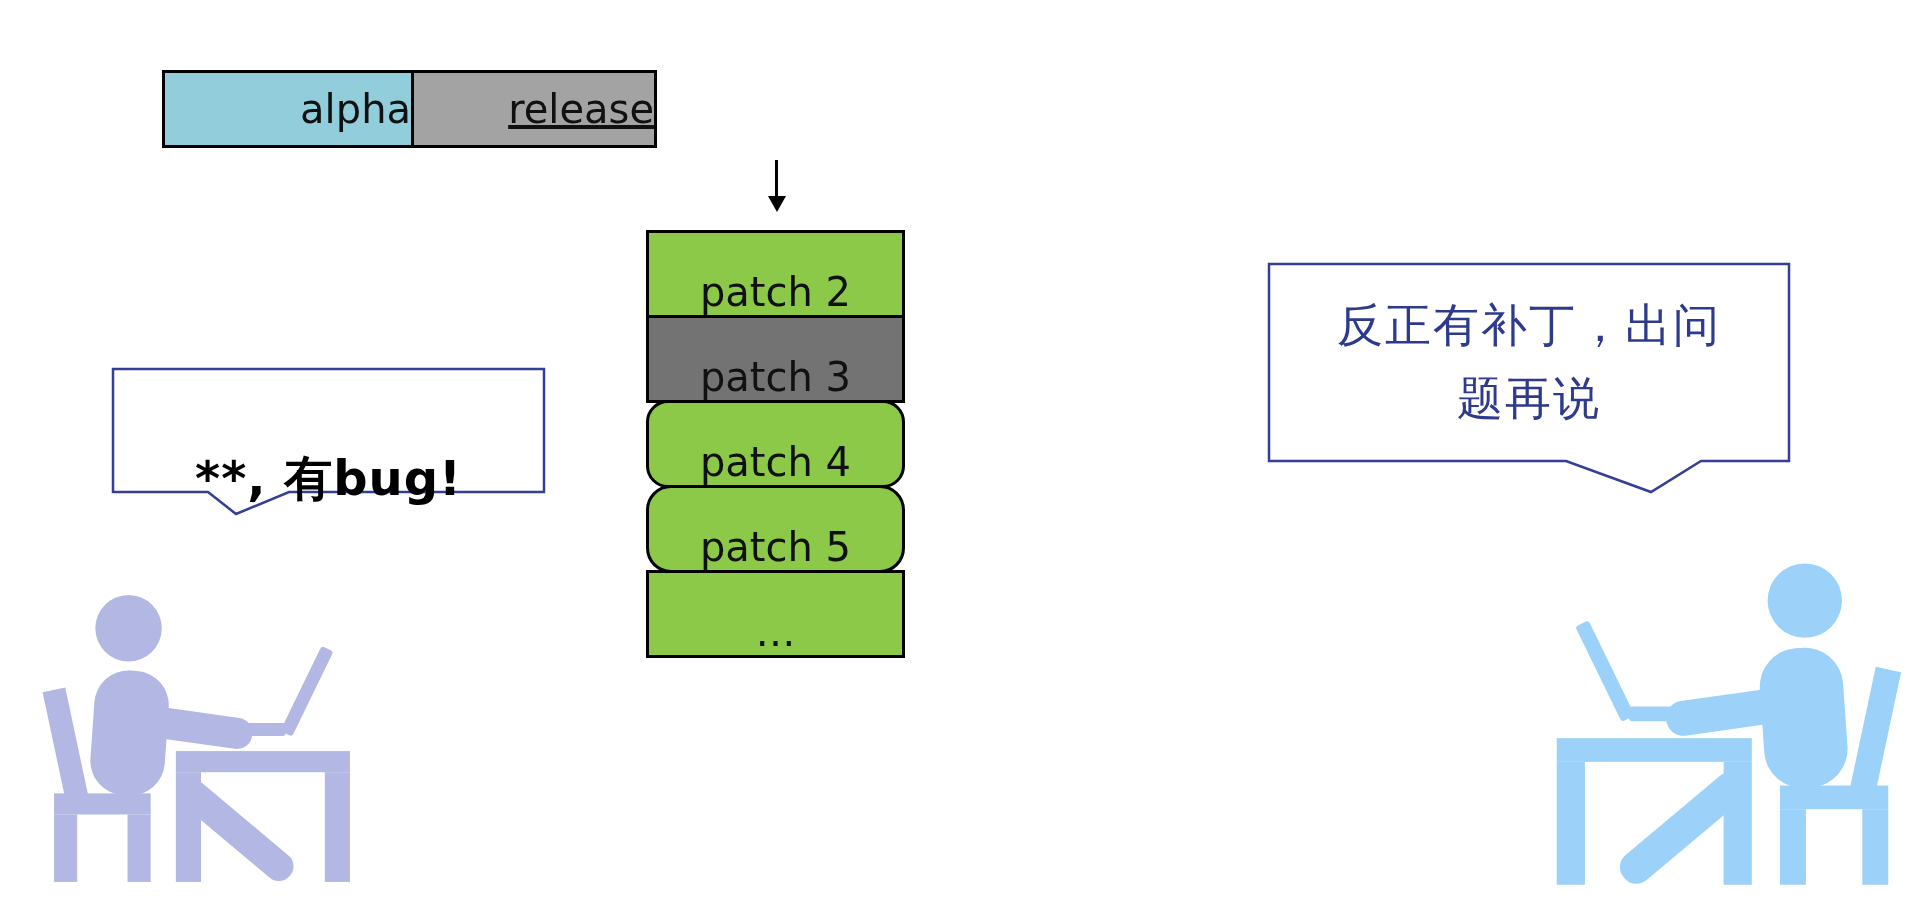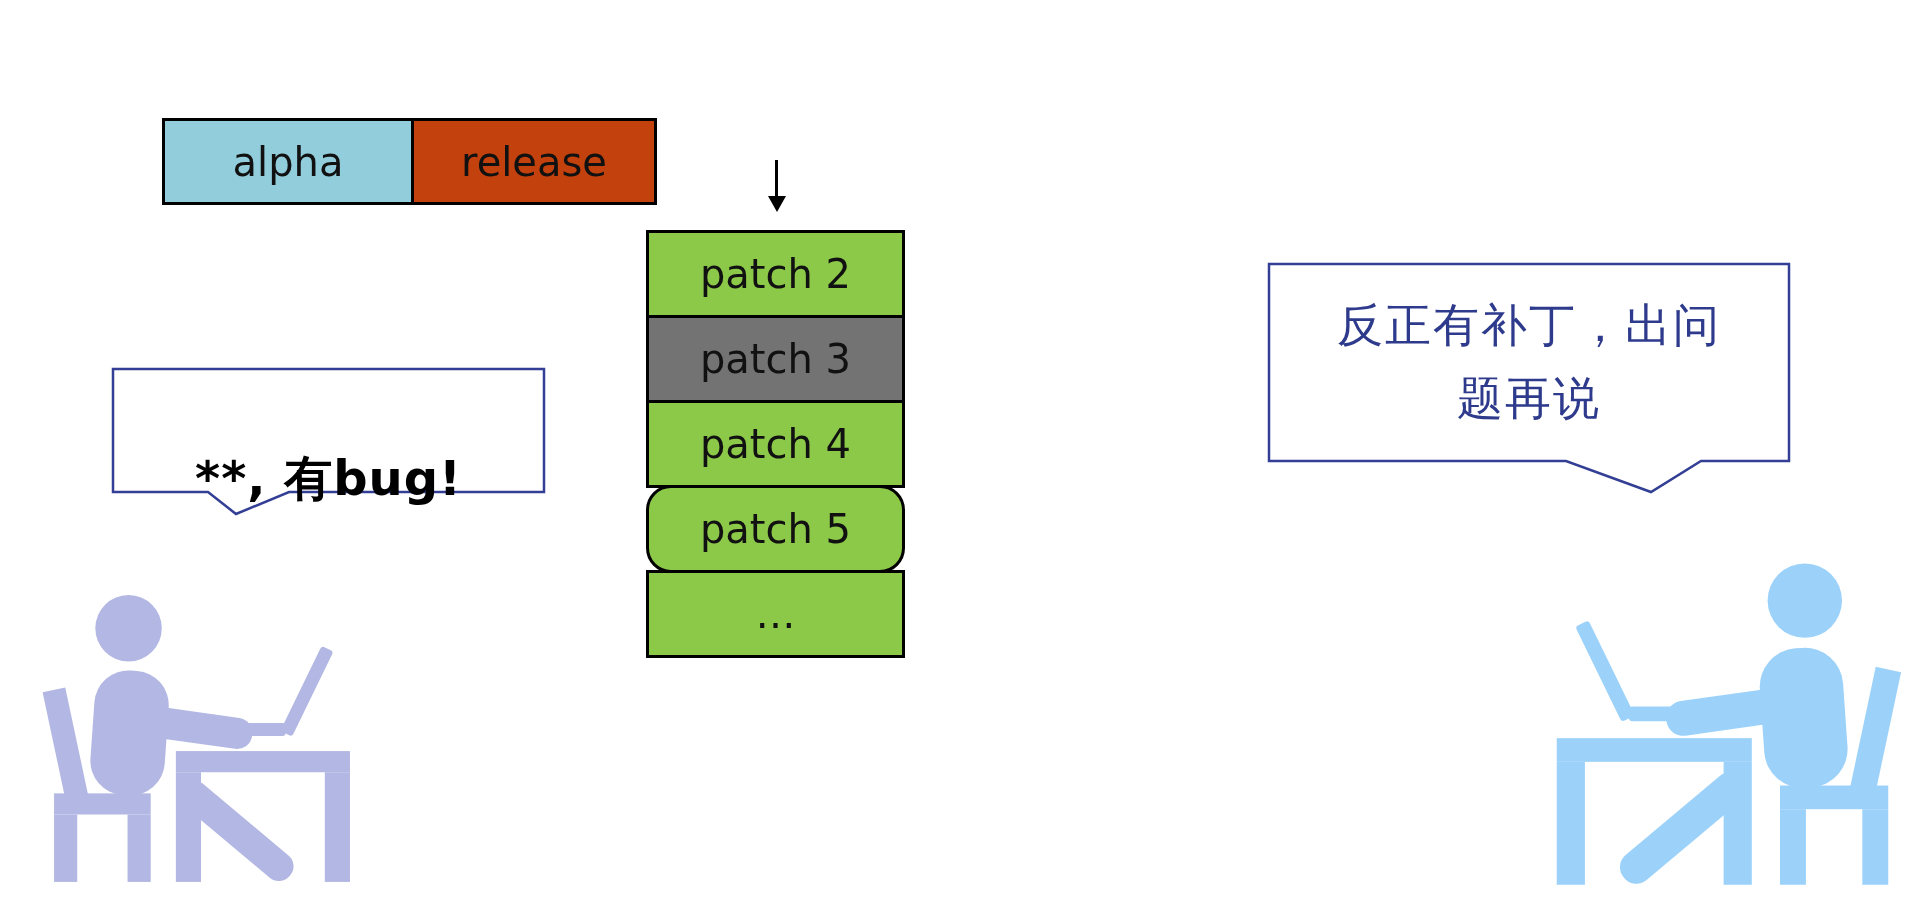--- a/index.html
+++ b/index.html
@@ -4,42 +4,42 @@
 <style>
   html,body{margin:0;padding:0;background:#ffffff;}
   .canvas{
     position:relative;width:1920px;height:909px;background:#ffffff;overflow:hidden;
     font-family:"DejaVu Sans","Liberation Sans",sans-serif;
   }
 
   
   .version-bar{position:absolute;left:162px;top:70px;display:flex;}
   .bar-cell{
-    box-sizing:border-box;height:87px;border:3px solid #000;
-    display:flex;align-items:center;justify-content:center;
-    font-size:40px;color:#111;margin-top:48px;
+    box-sizing:border-box;height:78px;border:3px solid #000;
+    display:flex;align-items:center;justify-content:flex-end;
+    font-size:40px;color:#111;
   }
   .bar-cell + .bar-cell{margin-left:-3px;}
   .bar-cell:nth-child(1){width:252px;}
   .bar-cell:nth-child(2){width:246px;}
   .bar-cell:nth-child(3){width:245px;}
 
   
   .down-arrow{position:absolute;}
   .down-arrow .shaft{position:absolute;left:775px;top:160px;width:3px;height:38px;background:#000;}
   .down-arrow .head{
     position:absolute;left:768px;top:196px;width:0;height:0;
     border-left:9px solid transparent;border-right:9px solid transparent;border-top:16px solid #000;
   }
 
   
   .patch-stack{position:absolute;left:646px;top:230px;width:259px;}
   .stack-cell{
     box-sizing:border-box;width:259px;height:88px;border:3px solid #000;
-    display:flex;align-items:center;justify-content:center;
+    display:flex;align-items:flex-end;justify-content:center;
     font-size:40px;color:#111;
   }
   .stack-cell + .stack-cell{margin-top:-3px;}
 
   
   .bubble-svg{position:absolute;overflow:visible;}
   .bubble-svg path{fill:#ffffff;stroke:#333F94;stroke-width:2.5;}
   .left-bubble-text{
     position:absolute;left:113px;top:369px;width:431px;height:123px;
     display:flex;align-items:center;justify-content:center;
@@ -78,38 +78,38 @@
         <rect x="12" y="221" width="23" height="67"></rect>
         <rect x="85" y="221" width="23" height="67"></rect>
       </g>
     </defs>
   </svg>
 
   <div class="version-bar">
       <div class="bar-cell" style="background: rgb(146, 205, 220); border-color: rgb(0, 0, 0);">
         <span>alpha</span>
       </div>
-      <div class="bar-cell" style="background: #c2410c; border-color: rgb(0, 0, 0);">
+      <div class="bar-cell" style="background: #a3a3a3; border-color: rgb(0, 0, 0); text-decoration: underline;">
         <span>release</span>
       </div>
     </div>
 
   <div class="down-arrow">
     <div class="shaft" style="background: rgb(0, 0, 0);"></div>
     <div class="head" style="border-top-color: rgb(0, 0, 0);"></div>
   </div>
 
   <div class="patch-stack">
       <div class="stack-cell" style="background: rgb(141, 201, 73); border-color: rgb(0, 0, 0);">
         <span>patch 2</span>
       </div>
       <div class="stack-cell" style="background: #737373; border-color: rgb(0, 0, 0);">
         <span>patch 3</span>
       </div>
-      <div class="stack-cell" style="background: rgb(141, 201, 73); border-color: rgb(0, 0, 0);">
+      <div class="stack-cell" style="background: rgb(141, 201, 73); border-color: rgb(0, 0, 0); border-radius: 22px;">
         <span>patch 4</span>
       </div>
       <div class="stack-cell" style="background: rgb(141, 201, 73); border-color: rgb(0, 0, 0); border-radius: 25px;">
         <span>patch 5</span>
       </div>
       <div class="stack-cell" style="background: rgb(141, 201, 73); border-color: rgb(0, 0, 0);">
         <span>…</span>
       </div>
     </div>
 

